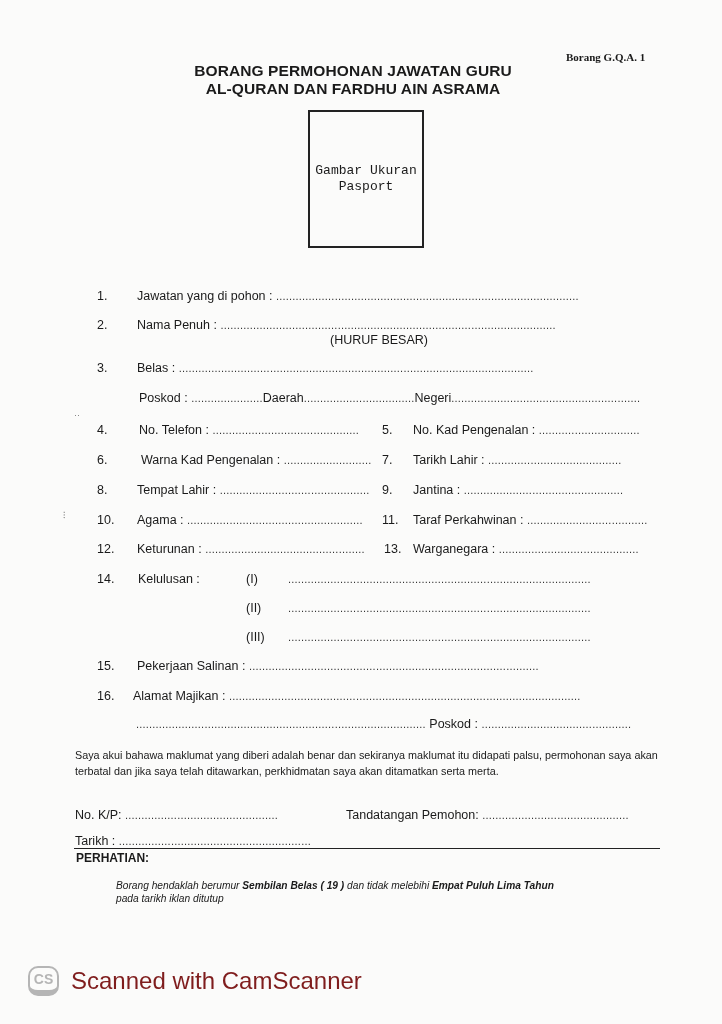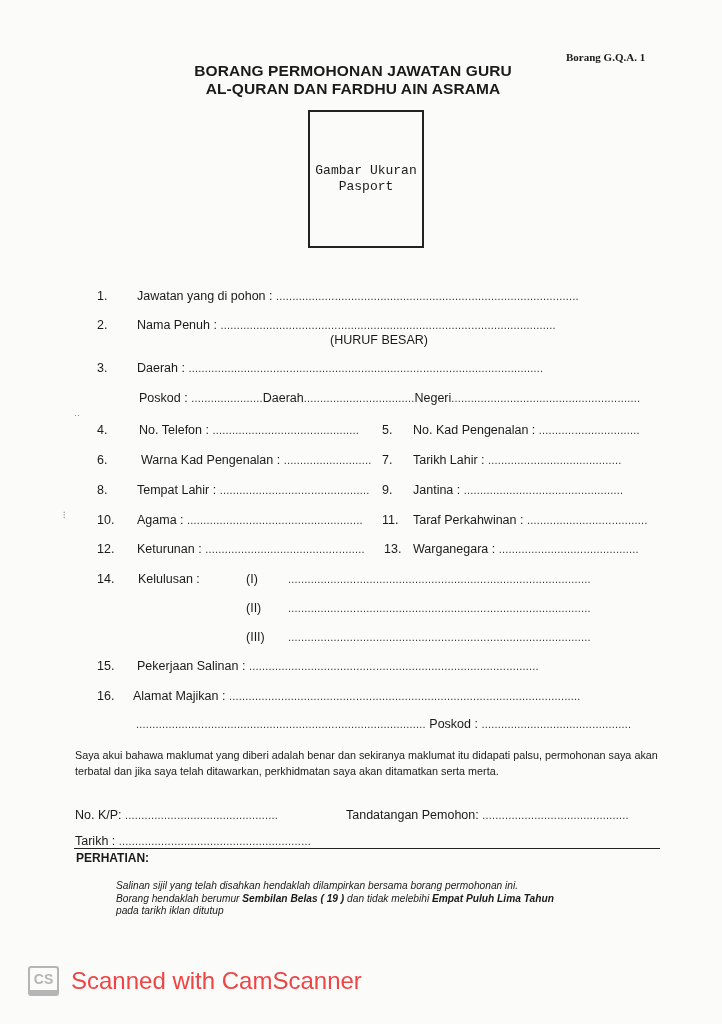--- a/index.html
+++ b/index.html
@@ -23,26 +23,26 @@
   .field { font-size: 12.5px; }
   .num { font-size: 12.5px; }
   .dots { color: #333; letter-spacing: 0.2px; font-size: 11px; }
   .declaration { left: 75px; top: 747px; font-size: 10.8px; line-height: 16px; white-space: normal; width: 600px; }
   .rule { left: 74px; top: 848px; width: 586px; height: 0; border-top: 1.6px solid #222; }
   .perhatian { left: 76px; top: 851px; font-size: 12px; font-weight: bold; }
   .attention { left: 116px; top: 880px; font-size: 10.2px; font-style: italic; line-height: 12.5px; white-space: normal; width: 560px; }
   .attention b { font-style: italic; }
   .watermark { left: 28px; top: 966px; display: flex; align-items: center; color: #b5b5b5; }
   .cs-logo {
-    width: 31px; height: 30px; border: 2.5px solid #b5b5b5; border-radius: 3px; box-sizing: border-box;
+    width: 31px; height: 30px; border: 2.5px solid #b5b5b5; border-radius: 10px; box-sizing: border-box;
     border-bottom-width: 6px;
     display: flex; align-items: center; justify-content: center;
     font-weight: bold; font-size: 14px; color: #b5b5b5; margin-right: 12px;
   }
-  .wm-text { font-size: 24px; color: #ef4444; }
+  .wm-text { font-size: 24px; color: #7f1d1d; }
   .speck { color: #777; font-size: 9px; }
 </style>
 </head>
 <body>
 
 <div class="abs form-code">Borang G.Q.A. 1</div>
 <div class="abs title title1">BORANG PERMOHONAN JAWATAN GURU</div>
 <div class="abs title title2">AL-QURAN DAN FARDHU AIN ASRAMA</div>
 
 <div class="abs photo-box">
@@ -60,21 +60,21 @@
 
 <div class="abs num" style="left:97px;top:318px">2.</div>
 <div class="abs field" style="left:137px;top:318px">
   <span>Nama Penuh :</span>
   <span class="dots">.......................................................................................................</span>
 </div>
 <div class="abs field" style="left:330px;top:333px">(HURUF BESAR)</div>
 
 <div class="abs num" style="left:97px;top:361px">3.</div>
 <div class="abs field" style="left:137px;top:361px">
-  <span>Daerah :</span>
+  <span>Belas :</span>
   <span class="dots">.............................................................................................................</span>
 </div>
 
 <div class="abs field" style="left:139px;top:391px">
   <span>Poskod :</span>
   <span class="dots">......................</span><span>Daerah</span><span class="dots">..................................</span><span>Negeri</span><span class="dots">..........................................................</span>
 </div>
 
 <span class="abs speck" style="left:74px;top:410px">··</span>
 
@@ -172,21 +172,20 @@
   <span class="dots">.............................................</span>
 </div>
 <div class="abs field" style="left:75px;top:834px">
   <span>Tarikh :</span>
   <span class="dots">...........................................................</span>
 </div>
 <div class="abs rule"></div>
 
 <div class="abs perhatian">PERHATIAN:</div>
 <div class="abs attention">
-  <div>Salinan sijil yang telah disahkan hendaklah dilampirkan bersama borang permohonan ini.</div>
   <div><span>Borang hendaklah berumur </span><b>Sembilan Belas ( 19 )</b><span> dan tidak melebihi </span><b>Empat Puluh Lima Tahun</b></div>
   <div>pada  tarikh iklan ditutup</div>
 </div>
 
 <div class="abs watermark">
   <div class="cs-logo">CS</div>
   <div class="wm-text">Scanned with CamScanner</div>
 </div>
 
 </body></html>

